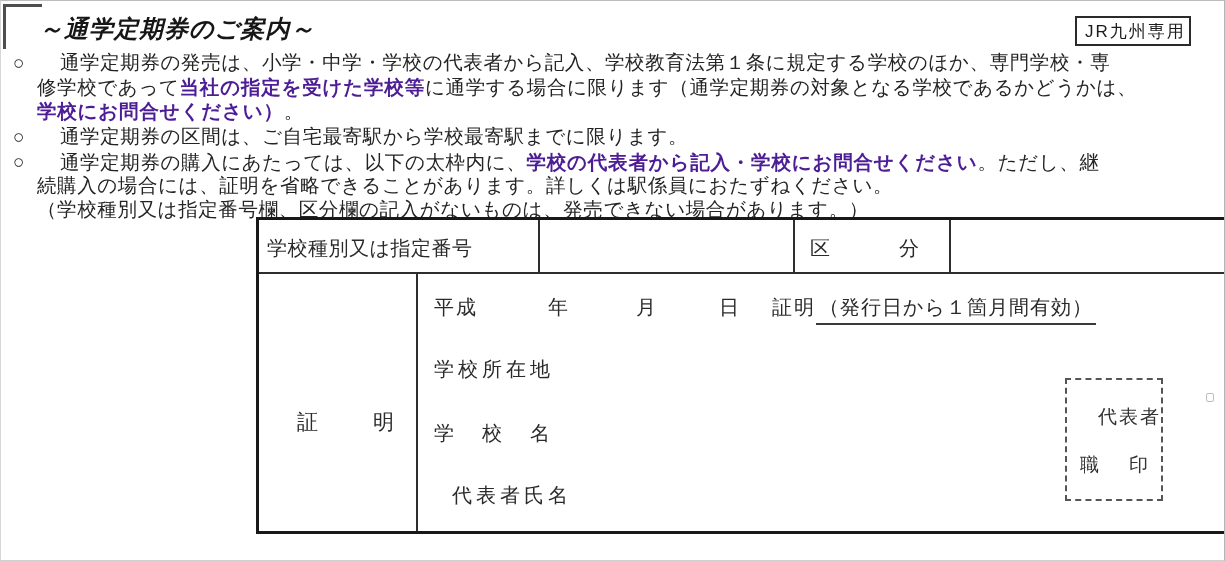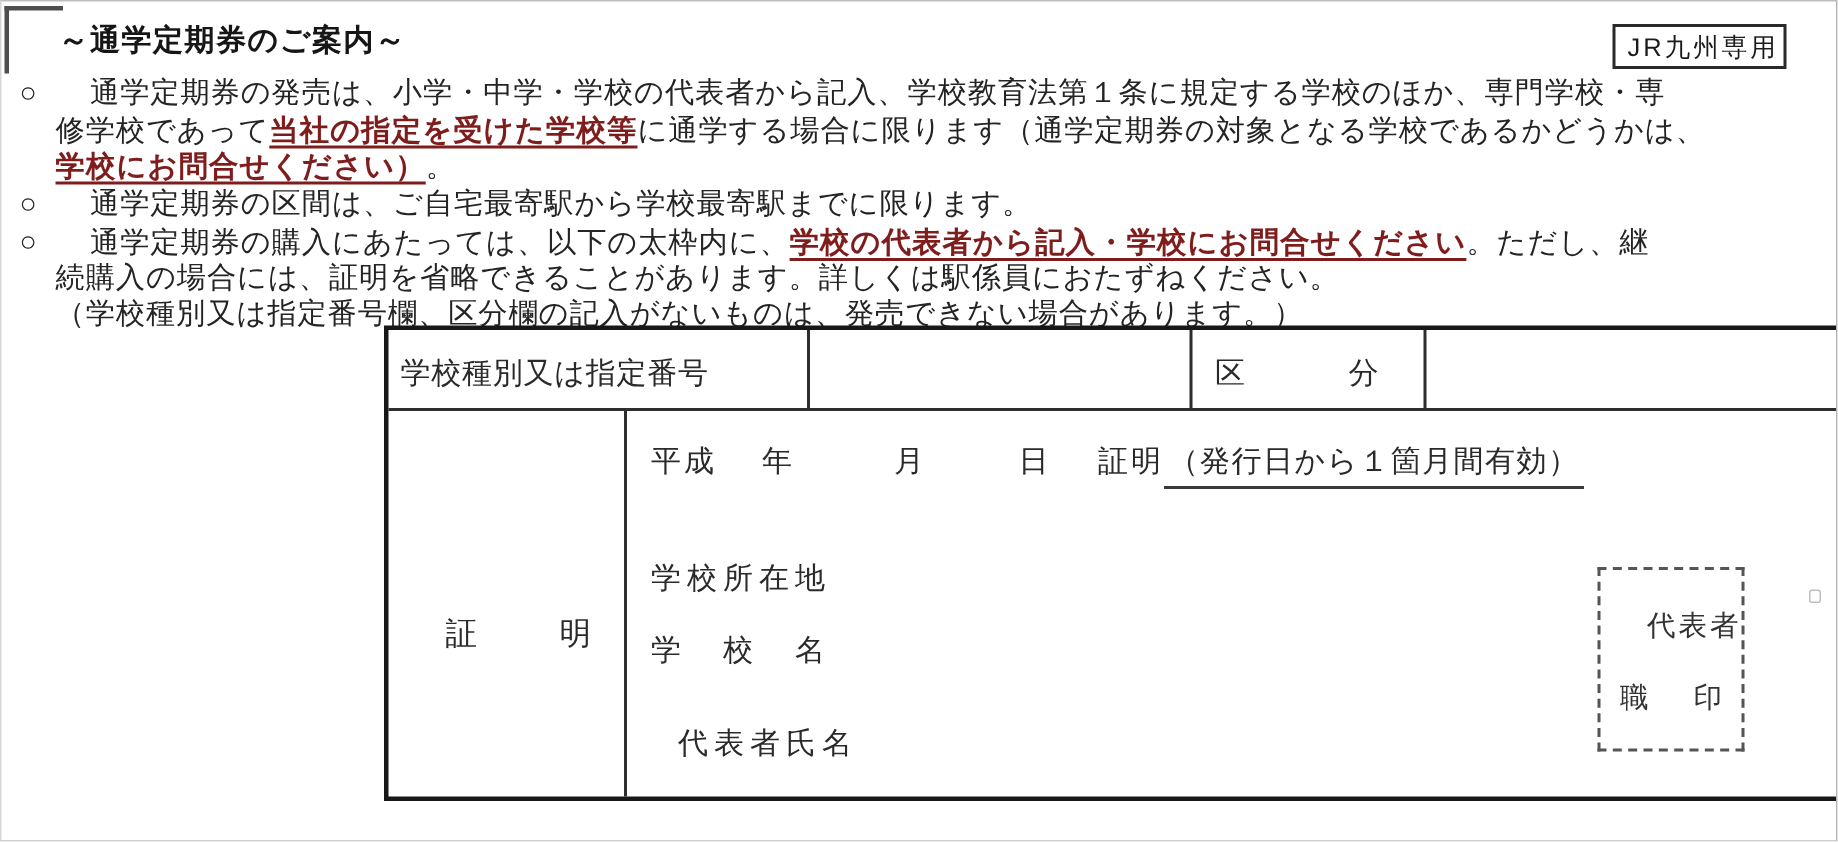--- a/index.html
+++ b/index.html
@@ -18,22 +18,23 @@
   }
   .corner-tl {
     position:absolute; left:2px; top:3px;
     width:36px; height:42px;
     border-left:3px solid #4e4e4e;
     border-top:3px solid #4e4e4e;
   }
   .title {
     position:absolute; left:38px; top:12px;
     font-family:"Liberation Sans", sans-serif;
-    font-weight:bold; font-size:20px; letter-spacing:1px;
+    font-weight:bold; font-size:24px; letter-spacing:1px;
     color:#161616;
+    font-style:italic;
   }
   .tag {
     position:absolute; left:1074px; top:15px;
     border:2px solid #2a2a2a;
     font-family:"Liberation Sans", sans-serif;
     font-size:17px; line-height:17px; letter-spacing:2px;
     padding:5px 3px 4px 8px;
     color:#1b1b1b;
     white-space:nowrap;
   }
@@ -41,22 +42,21 @@
     position:absolute; left:0; width:1225px;
     font-size:19.5px; line-height:24px; letter-spacing:0.6px;
     white-space:nowrap; color:#242424;
   }
   .ln .marker { position:absolute; left:12px; top:0; font-size:19px; }
   .ind-b { padding-left:59px; }   
   .ind-c { padding-left:36px; }   
   .em {
     font-family:"Liberation Sans", sans-serif;
     font-weight:bold;
-    color:#7f1d1d;
-    text-decoration:underline;
+    color:#4c1d95;
     text-underline-offset:4px;
     text-decoration-thickness:1.5px;
     letter-spacing:0.8px;
     text-align:center;
   }
   .l1 { top:50px; }
   .l2 { top:74px; }
   .l3 { top:98px; }
   .l4 { top:124px; }
   .l5 { top:149px; }
@@ -86,31 +86,31 @@
     display:flex; justify-content:space-between;
     padding:0 30px 0 17px; box-sizing:border-box;
   }
   .cell-certify {
     position:absolute; left:0; top:188px; width:157px;
     display:flex; justify-content:space-between;
     padding:0 22px 0 38px; box-sizing:border-box;
     font-size:21px;
   }
   .date-line { position:absolute; left:175px; top:74px; white-space:nowrap; }
-  .date-line .era   { letter-spacing:2px; margin-right:30px; }
+  .date-line .era   { letter-spacing:2px; margin-right:70px; }
   .date-line .yr    { margin-right:68px; }
   .date-line .mo    { margin-right:63px; }
   .date-line .dy    { margin-right:33px; }
   .date-line .cert  { letter-spacing:2px; }
   .validity {
     border-bottom:2px solid #3a3a3a;
     padding:0 3px 5px 3px;
     letter-spacing:1px;
   }
-  .lbl-addr { position:absolute; left:175px; top:152px; letter-spacing:4px; white-space:nowrap; }
+  .lbl-addr { position:absolute; left:175px; top:136px; letter-spacing:4px; white-space:nowrap; }
   .lbl-name { position:absolute; left:175px; top:200px; letter-spacing:4px; white-space:nowrap;text-align:right; }
   .lbl-rep  { position:absolute; left:193px; top:262px; letter-spacing:4px; white-space:nowrap; }
 
   .seal-box {
     position:absolute; left:806px; top:158px;
     width:98px; height:123px;
     border:2px dashed #555;
     box-sizing:border-box;
     font-size:19px; color:#333;
   }

